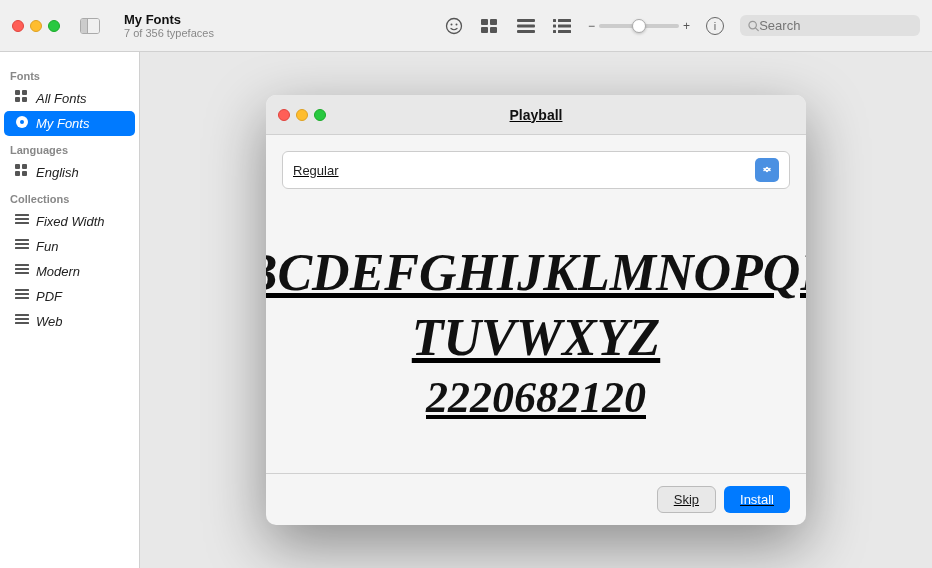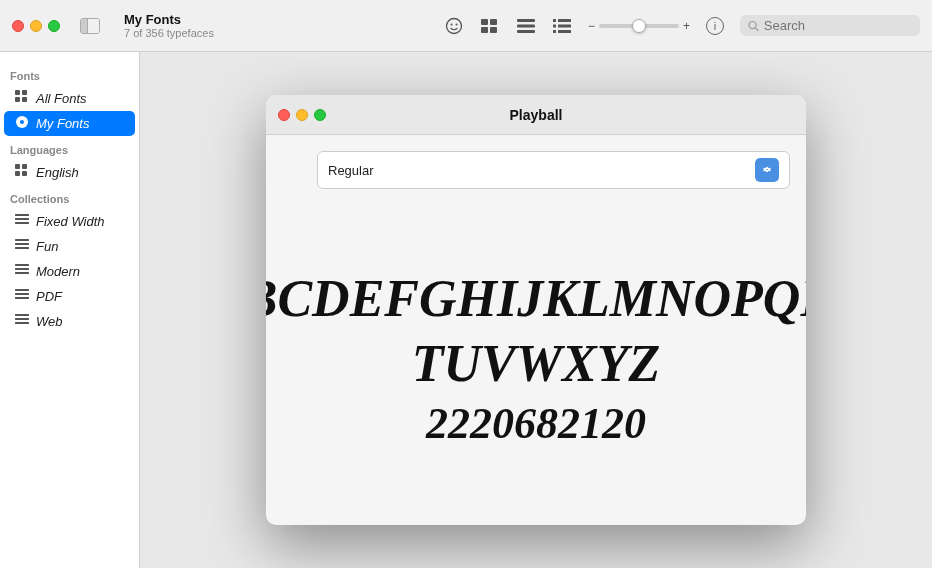--- a/index.html
+++ b/index.html
@@ -143,21 +143,20 @@
       color: #666;
       cursor: pointer;
     }
 
     .search-bar {
       display: flex;
       align-items: center;
       background: #e0e0e0;
       border-radius: 6px;
       padding: 3px 8px;
-      gap: 5px;
       width: 180px;
     }
 
     .search-bar input {
       background: transparent;
       border: none;
       outline: none;
       font-size: 13px;
       color: #888;
       width: 100%;
@@ -229,20 +228,21 @@
     
     .modal {
       background: #f5f5f5;
       border-radius: 10px;
       box-shadow: 0 20px 60px rgba(0,0,0,0.4);
       width: 540px;
       min-height: 430px;
       display: flex;
       flex-direction: column;
       overflow: hidden;
+      text-decoration: underline;
     }
 
     .modal-title-bar {
       height: 40px;
       background: #e8e8e8;
       display: flex;
       align-items: center;
       justify-content: center;
       position: relative;
       border-bottom: 1px solid #d0d0d0;
@@ -270,21 +270,20 @@
 
     .style-selector {
       display: flex;
       align-items: center;
       justify-content: space-between;
       background: white;
       border: 1px solid #ccc;
       border-radius: 6px;
       padding: 6px 10px;
       margin-bottom: 20px;
-      margin-left: 35px;
     }
 
     .style-selector span {
       font-size: 13px;
       color: #222;
     }
 
     .style-chevron {
       width: 24px;
       height: 24px;
@@ -568,18 +567,22 @@
         </div>
 
         <div class="font-preview">
           <div class="font-preview-line font-preview-uppercase">ABCDEFGHIJKLMNOPQRS</div>
           <div class="font-preview-line font-preview-uppercase2">TUVWXYZ</div>
           <div class="font-preview-line font-preview-numbers">2220682120</div>
         </div>
 
       </div>
 
+      <div class="modal-footer">
+        <button class="btn btn-default">Skip</button>
+        <button class="btn btn-primary">Install</button>
+      </div>
 
     </div>
 
   </div>
 
 </div>
 
 </body></html>

